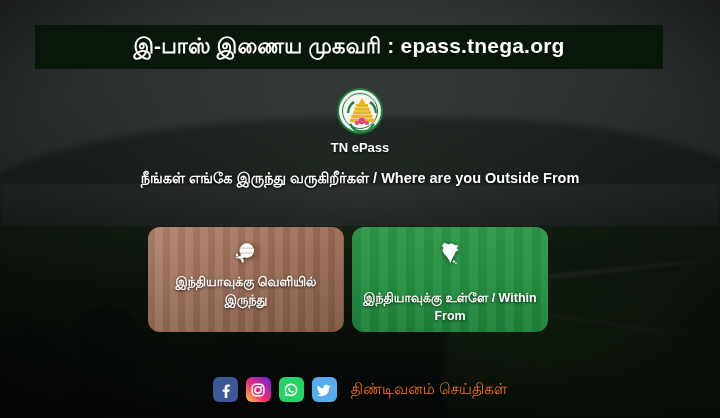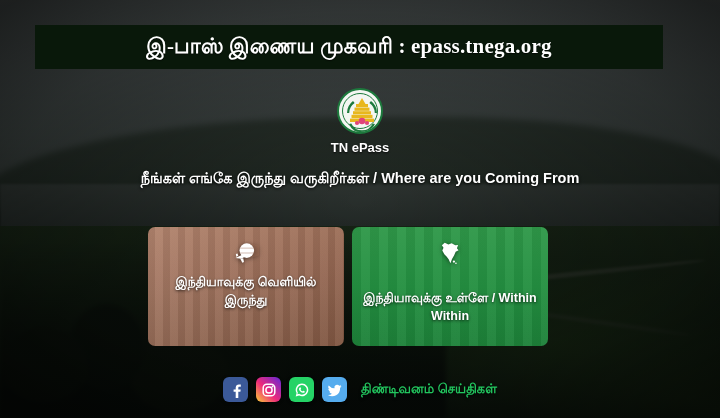--- a/index.html
+++ b/index.html
@@ -125,21 +125,20 @@
     align-items: center;
     justify-content: center;
   }
   .banner-text {
     color: #ffffff;
     font-size: 21px;
     font-weight: 700;
     letter-spacing: .2px;
     white-space: nowrap;
     text-shadow: 0 1px 1px rgba(0,0,0,.6);
-    font-family: Liberation Serif, serif;
   }
 
   
   .logo-wrap {
     position: absolute;
     left: 0; right: 0; top: 88px;
     display: flex;
     flex-direction: column;
     align-items: center;
   }
@@ -183,22 +182,22 @@
   
   .cards {
     position: absolute;
     left: 148px; top: 227px;
     width: 400px; height: 105px;
     display: flex;
     justify-content: space-between;
   }
   .card {
     position: relative;
-    width: 196px; height: 119px;
-    border-radius: 7px;
+    width: 196px; height: 105px;
+    border-radius: 12px;
     overflow: hidden;
     display: flex;
     flex-direction: column;
     align-items: center;
     justify-content: flex-start;
     box-sizing: border-box;
     padding-top: 13px;
     cursor: pointer;
   }
   .card-outside {
@@ -246,23 +245,23 @@
     justify-content: center;
     box-shadow: 0 1px 3px rgba(0,0,0,.5);
   }
   .s-fb { background: #3b5998; }
   .s-ig { background: linear-gradient(45deg,#f9ce34 0%, #ee2a7b 45%, #6228d7 100%); }
   .s-wa { background: #25d366; }
   .s-tw { background: #55acee; }
   .social svg { display: block; }
   .footer-text {
     margin-left: 6px;
-    color: #22c55e;
-    font-size: 13px;
-    font-weight: 700;
+    color: #f97316;
+    font-size: 15px;
+    font-weight: 400;
     text-shadow: 0 1px 3px rgba(0,0,0,.9);
     white-space: nowrap;
   }
 </style>
 </head>
 <body>
 
 <div class="screen">
 
   <div class="bg">
@@ -300,21 +299,21 @@
           <circle cx="28" cy="33" r="2.1" fill="#e0447a"></circle>
           <path d="M8 23 a15 15 0 0 1 6 -12 l1.6 2 A12.5 12.5 0 0 0 10.2 23 Z" fill="#1d7a3d"></path>
           <path d="M38 23 a15 15 0 0 0 -6 -12 l-1.6 2 A12.5 12.5 0 0 1 35.8 23 Z" fill="#1d7a3d"></path>
           <path d="M10 34 a14 14 0 0 0 26 0 l-2.3 -.6 a11.8 11.8 0 0 1 -21.4 0 Z" fill="#1d7a3d"></path>
         </svg>
       </div>
       <div class="logo-label">TN ePass</div>
     </div>
 
     <div class="question">
-      <span>நீங்கள் எங்கே இருந்து வருகிறீர்கள்</span><span> / </span><span class="en">Where are you Coming From</span>
+      <span>நீங்கள் எங்கே இருந்து வருகிறீர்கள்</span><span> / </span><span class="en">Where are you Outside From</span>
     </div>
 
     <div class="cards">
 
       <div class="card card-outside">
         <svg class="card-icon" viewBox="0 0 32 32" aria-hidden="true">
           <circle cx="17" cy="13" r="9" fill="#ffffff"></circle>
           <path d="M17 4 a9 9 0 0 1 0 18 a13 6 0 0 0 0 -18 Z" fill="#9b6a53" opacity=".45"></path>
           <path d="M8.3 10 h17.4 M8.3 16 h17.4" stroke="#9b6a53" stroke-width="1.1" opacity=".5" fill="none"></path>
           <path d="M3 22 L14 17 L17 19.5 L10 23 Z" fill="#ffffff"></path>
@@ -329,21 +328,21 @@
       <div class="card card-within">
         <svg class="card-icon" viewBox="0 0 32 32" aria-hidden="true">
           <path d="M9.5 3.5 L14 5.5 L18 4 L22.5 6.5 L26 6 L24.5 10 L26.5 12.5
                    L23 14.5 L21 19 L18.5 23.5 L16.5 28.5 L14.5 24 L12 20.5
                    L9 17.5 L6.5 13 L8 9.5 L6 6.5 Z" fill="#ffffff"></path>
           <circle cx="20.8" cy="26.5" r="1.4" fill="#ffffff"></circle>
           <circle cx="23.3" cy="28.6" r="1" fill="#ffffff"></circle>
         </svg>
         <div class="card-label">
           <span>இந்தியாவுக்கு உள்ளே / Within</span><br>
-          <span>Within</span>
+          <span>From</span>
         </div>
       </div>
 
     </div>
 
     <div class="footer">
 
       <span class="social s-fb">
         <svg width="16" height="16" viewBox="0 0 16 16" aria-hidden="true">
           <path d="M10.3 16V9.8h2.1l.3-2.4h-2.4V5.9c0-.7.2-1.2 1.2-1.2h1.3V2.6c-.2 0-1-.1-1.9-.1-1.9 0-3.2 1.2-3.2 3.3v1.6H5.6v2.4h2.1V16z" fill="#fff"></path>

